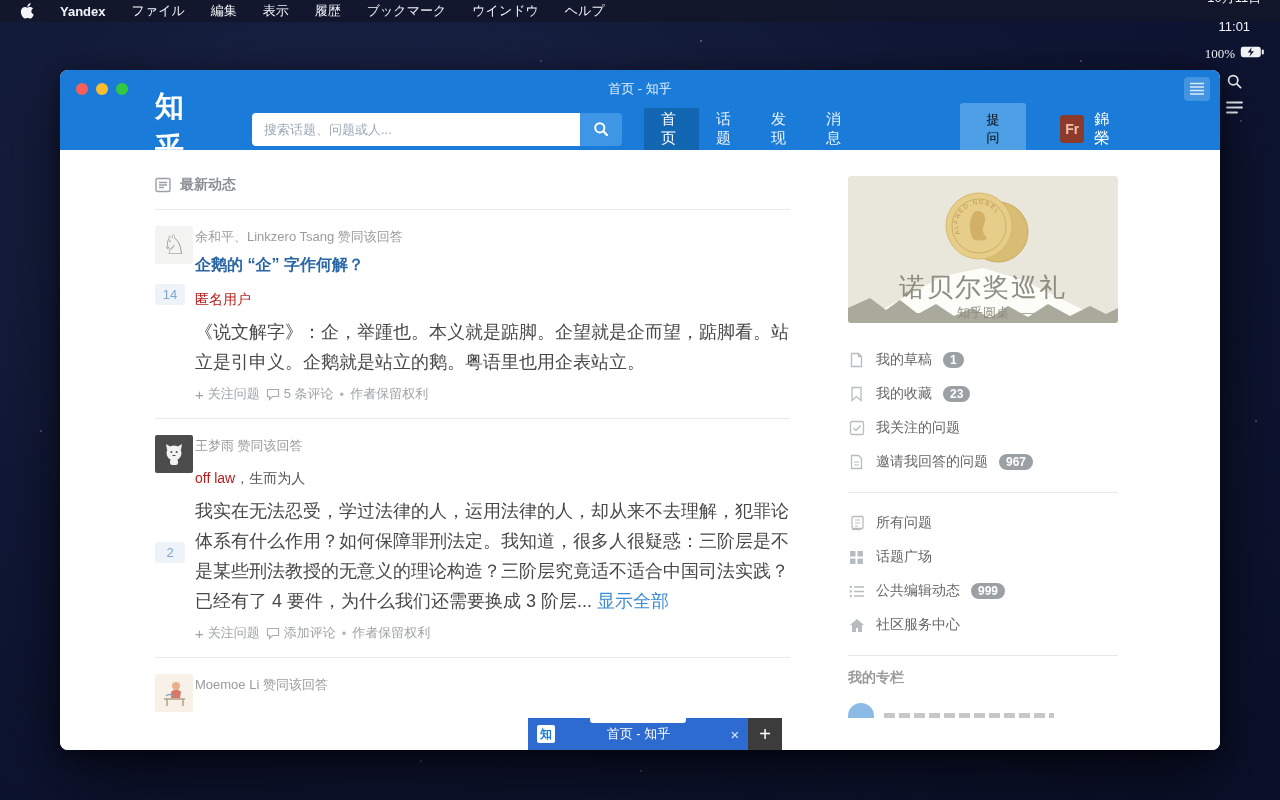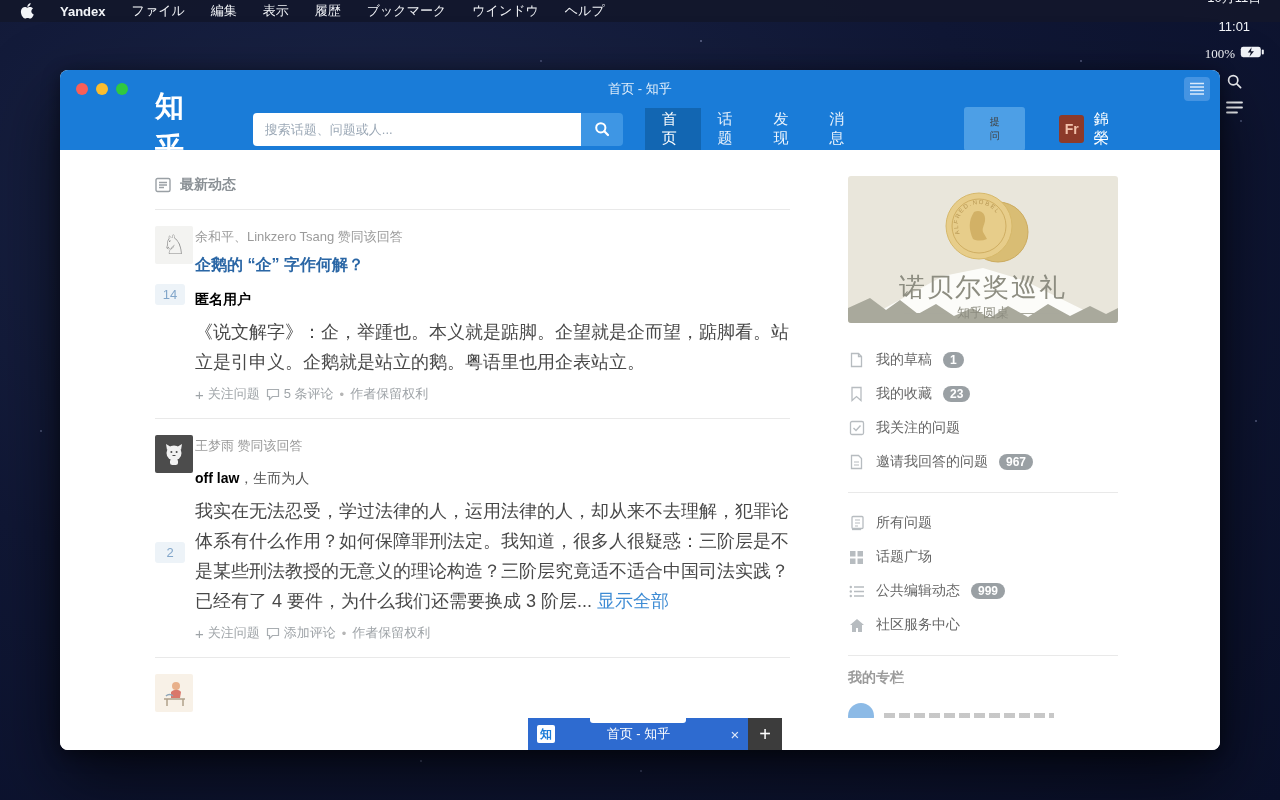--- a/index.html
+++ b/index.html
@@ -46,22 +46,22 @@
   .zh-logo { color:#fff; font-size:29px; font-weight:bold; letter-spacing:3px; line-height:42px; margin-top:-4px; }
   .zh-search { display:flex; margin-left:42px; height:33px; }
   .zh-search input { width:328px; height:33px; border:none; outline:none; padding:0 12px;
     font-size:13px; border-radius:4px 0 0 4px; color:#15803d; font-family:"Liberation Sans",sans-serif; }
   .zh-search input::placeholder { color:#9aa7b5; }
   .zh-search .btn { width:42px; height:33px; background:#3e96e4; border:none; border-radius:0 4px 4px 0;
     display:flex; align-items:center; justify-content:center; cursor:pointer; }
   .zh-nav { display:flex; height:42px; margin-left:22px; }
   .zh-nav .nav-item { padding:0 17px; color:#eaf3fc; font-size:15px; display:flex; align-items:center; cursor:pointer; }
   .zh-nav .nav-item.active { background:#1266b2; color:#fff; }
-  .ask-btn { margin-left:96px; background:#4d9fe6; color:#404040; border:none; border-radius:3px;
-    padding:8px 22px; font-size:10px; cursor:pointer; font-family:"Liberation Sans",sans-serif; }
+  .ask-btn { margin-left:96px; background:#4d9fe6; color:#000000; border:none; border-radius:3px;
+    padding:8px 22px; font-size:13px; cursor:pointer; font-family:"Liberation Sans",sans-serif; }
   .hdr-avatar { width:28px; height:28px; border-radius:3px; background:#8c3a2a; color:#f2c0aa;
     font-weight:bold; font-size:14px; display:flex; align-items:center; justify-content:center;
     margin-left:34px; cursor:pointer; }
   .hdr-user { color:#fff; font-size:15px; margin-left:10px; cursor:pointer; }
 
   
   .content { position:absolute; top:80px; left:0; right:0; bottom:0; background:#fff; }
   .clip { position:absolute; left:0; right:0; top:0; height:568px; overflow:hidden; }
   .main-col { position:absolute; left:95px; width:635px; top:0; }
   .side-col { position:absolute; left:788px; width:270px; top:0; }
@@ -76,21 +76,21 @@
   .fi-avatar.horse { background:#f3f3f1; color:#8a8a8a; font-size:27px; }
   .fi-avatar.cat { background:#4c4c4c; }
   .fi-avatar.sketch { background:#f8f1e7; }
   .fi-meta { grid-column:2; font-size:13px; color:#9b9b9b; line-height:22px; cursor:pointer; }
   .fi-title { grid-column:2; font-size:16px; font-weight:bold; color:#2a66a5; line-height:27px;
     margin-top:3px; cursor:pointer; }
   .fi-vote { grid-column:1; grid-row:3; justify-self:start; align-self:center;
     min-width:30px; height:21px; background:#edf3f8; color:#82a6ca; font-size:13px;
     display:flex; align-items:center; justify-content:center; border-radius:3px; cursor:pointer; padding:0 4px; }
   .fi-authorline { grid-column:2; margin-top:11px; font-size:14px; line-height:21px; }
-  .fi-author { font-weight:bold; color:#000000; }
+  .fi-author { font-weight:normal; color:#b91c1c; }
   .fi-bio { color:#555; }
   .fi-body { grid-column:2; margin-top:7px; font-size:18px; color:#484848; line-height:30px; }
   .show-all { color:#3d8bd4; cursor:pointer; }
   .fi-actions { grid-column:2; margin-top:8px; font-size:13px; color:#9fa4a8; display:flex;
     align-items:center; gap:6px; }
   .fi-actions .act { display:inline-flex; align-items:center; gap:4px; cursor:pointer; }
   .fi-actions .plus { font-size:15px; }
   .sep-dot { color:#b5b5b5; }
 
   
@@ -312,20 +312,21 @@
 
         <div class="feed-item">
           <div class="fi-avatar sketch">
             <svg width="30" height="30" viewBox="0 0 30 30">
                 <circle cx="17" cy="8" r="4" fill="#e8b08a"></circle>
                 <path d="M12 14c3-3 8-3 10 0l-1 6H12z" fill="#d9776b"></path>
                 <path d="M5 21h21M8 21v7M24 21v7" stroke="#b0a08a" stroke-width="1.5" fill="none"></path>
                 <path d="M7 18c2-2 5-2 7 0" stroke="#8fa6b8" stroke-width="1.5" fill="none"></path>
               </svg>
           </div>
+          <div class="fi-meta">Moemoe Li 赞同该回答</div>
 
         </div>
       </div>
 
       <div class="side-col">
         <div class="banner">
           <svg width="270" height="147" viewBox="0 0 270 147">
             <circle cx="150" cy="56" r="30" fill="#d9bd74" stroke="#cbaa5e"></circle>
             <circle cx="131" cy="50" r="33" fill="#e7cd8a" stroke="#d6b86a"></circle>
             <circle cx="131" cy="50" r="27" fill="none" stroke="#cfae62"></circle>

